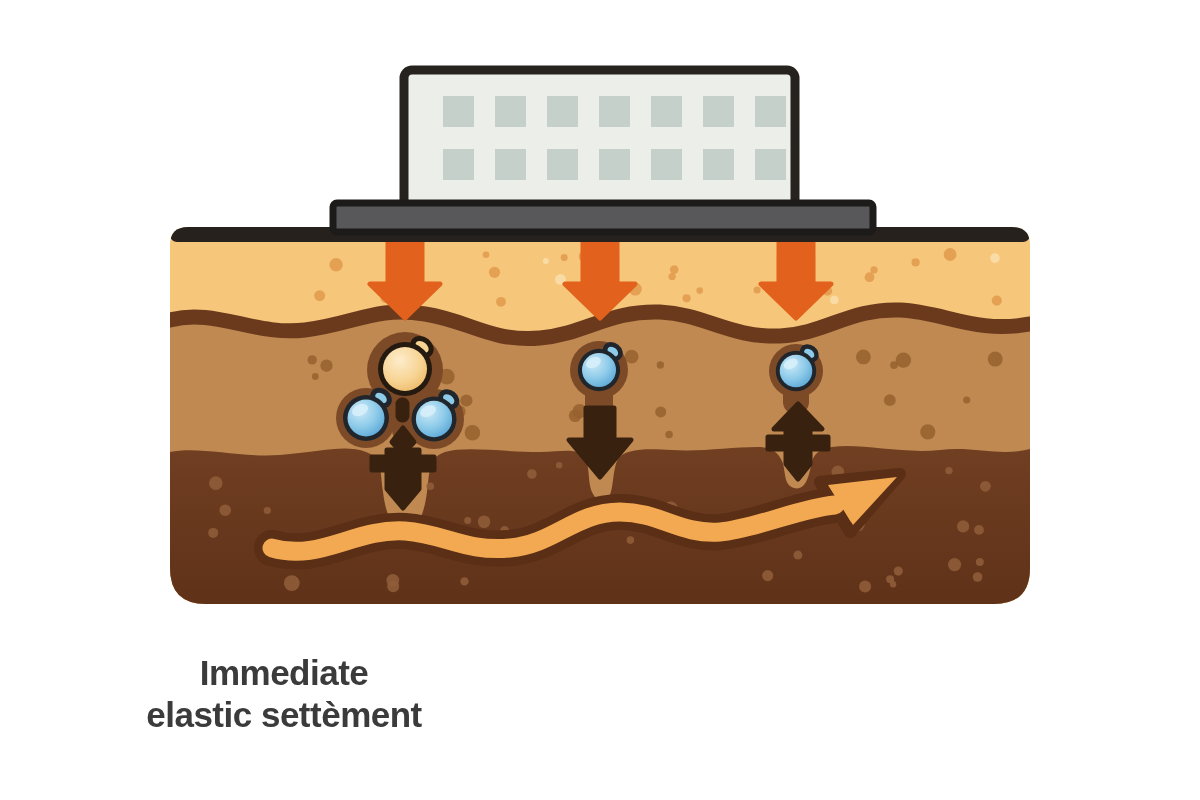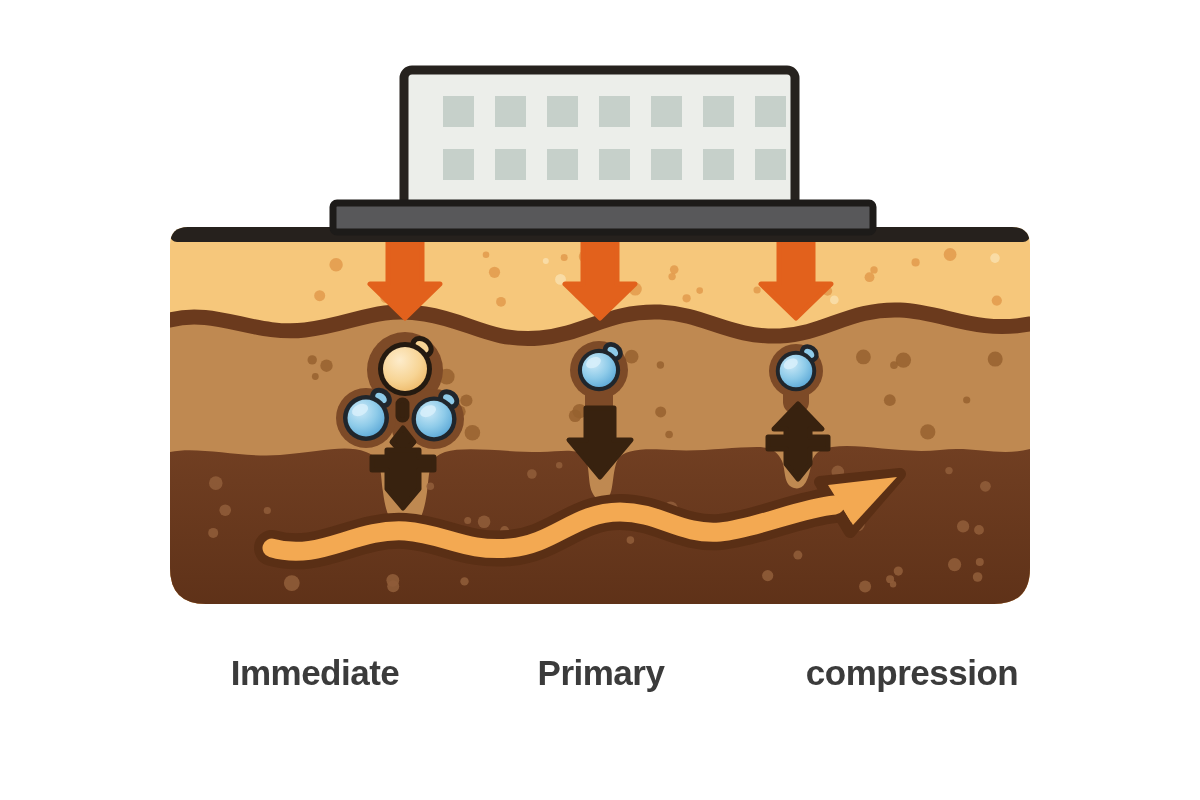--- a/index.html
+++ b/index.html
@@ -265,23 +265,22 @@
           <rect x="599" y="149" width="31" height="31" class="window"></rect>
           <rect x="651" y="149" width="31" height="31" class="window"></rect>
           <rect x="703" y="149" width="31" height="31" class="window"></rect>
           <rect x="755" y="149" width="31" height="31" class="window"></rect>
         </g>
     </g>
     <rect class="fnd" x="333" y="203" width="540" height="29" rx="4"></rect>
   </svg>
 
   <div>
-    <div class="label" style="left:315px">
+    <div class="label" style="left:284px">
       <div>Immediate</div>
+      <div>elastic settèment</div>
     </div>
     <div class="label" style="left:601px">
-      <div>Primary</div>
     </div>
     <div class="label" style="left:912px">
-      <div>compression</div>
     </div>
   </div>
 </div>
 
 </body></html>

